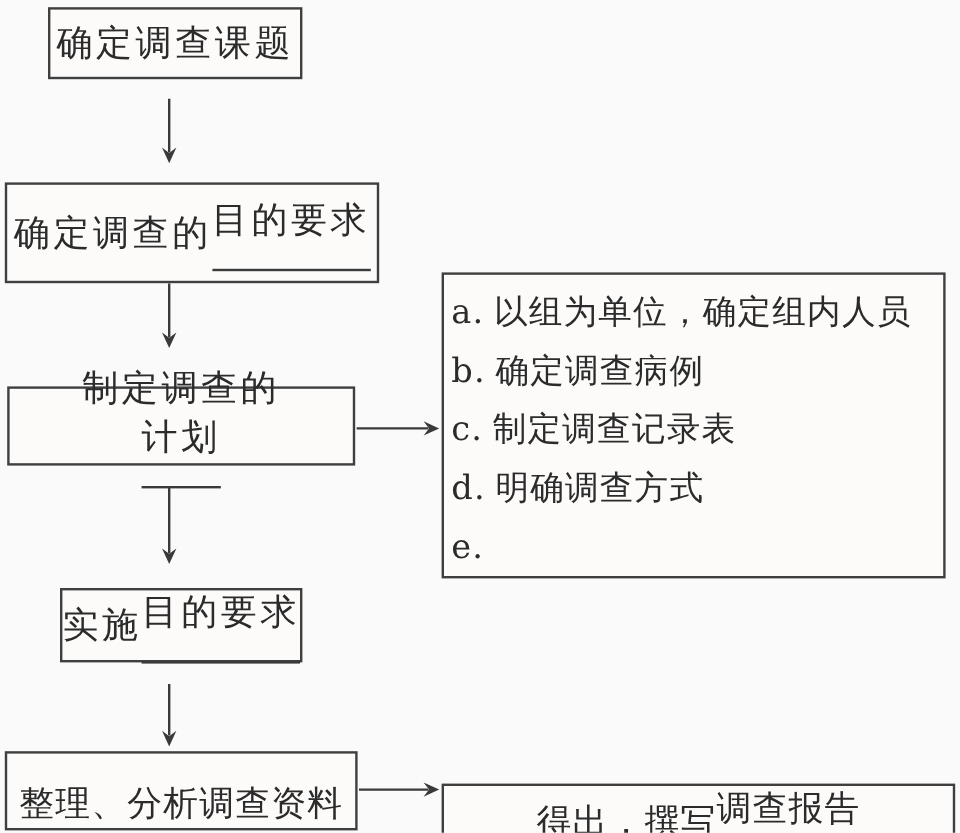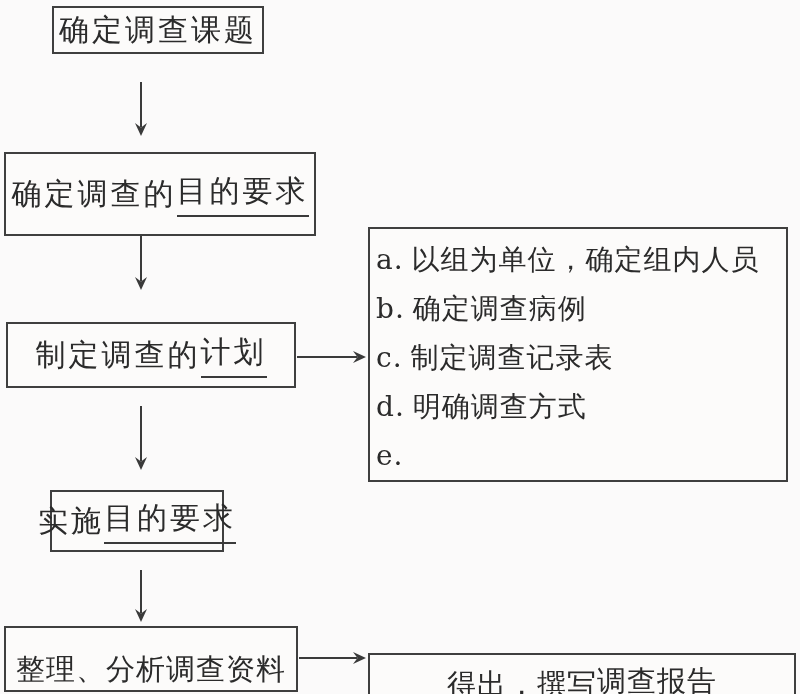--- a/index.html
+++ b/index.html
@@ -22,26 +22,26 @@
     align-items:center;
     justify-content:center;
     box-sizing:border-box;
     font-size:30px;
     letter-spacing:3px;
     white-space:nowrap;
     color:#2b2b2b;
   }
   .flow-box .u{
     border-bottom:2px solid #3a3a3a;
-    padding-bottom:3px;
+    padding-bottom:20px;
   }
-  #box-topic     {left:52px;  top:6px;   width:212px; height:48px;}
+  #box-topic     {left:40px;  top:6px;   width:212px; height:60px;}
   #box-purpose   {left:4px;   top:152px; width:312px; height:84px;}
-  #box-plan      {left:6px;   top:322px; width:290px; height:66px;}
-  #box-implement {left:50px;  top:490px; width:174px; height:62px;justify-content:center;}
+  #box-plan      {left:6px;   top:322px; width:290px; height:66px;flex-direction:column;}
+  #box-implement {left:50px;  top:490px; width:202px; height:62px;justify-content:center;}
   #box-organize  {left:4px;   top:626px; width:294px; height:66px; font-size:29px; letter-spacing:1px;align-items:flex-end;}
   #box-conclusion{left:368px; top:653px; width:428px; height:63px; font-size:29px; letter-spacing:1px;}
   #box-details{
     position:absolute;
     left:368px; top:227px; width:420px; height:255px;
     border:2px solid #3f3f3f;
     background:#fcfbfa;
     box-sizing:border-box;
     padding:6px 4px 0 6px;
   }

